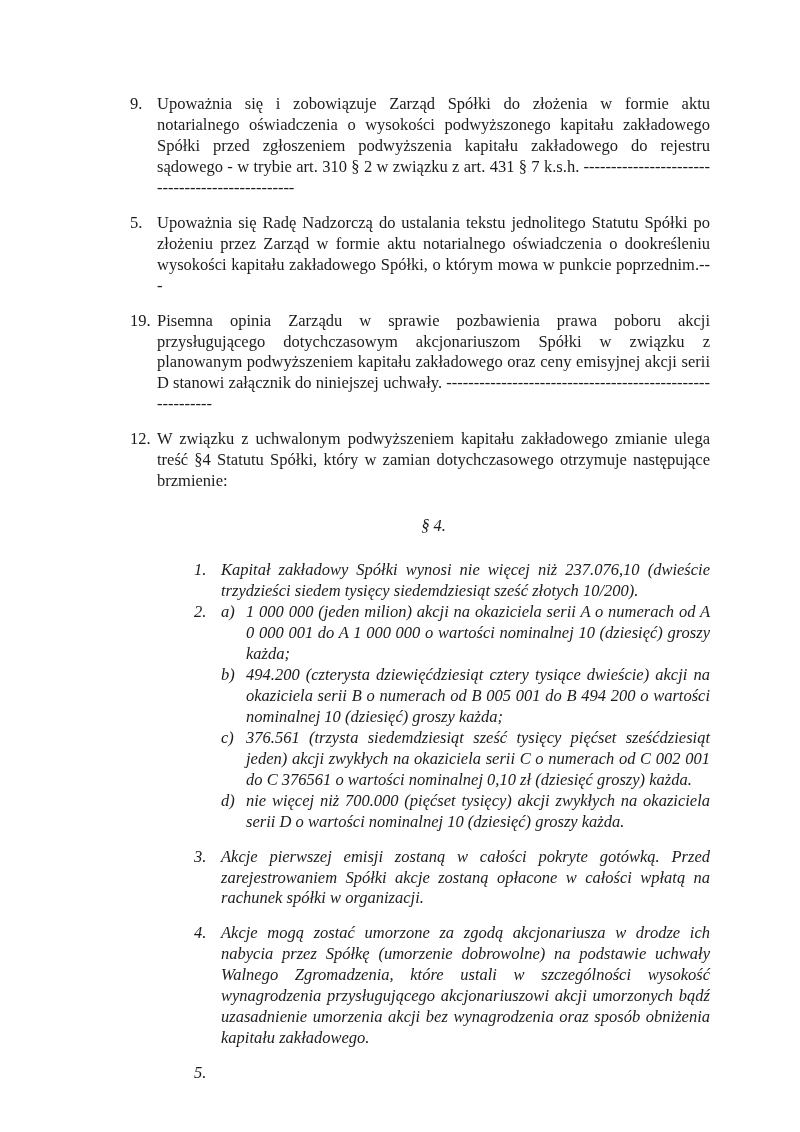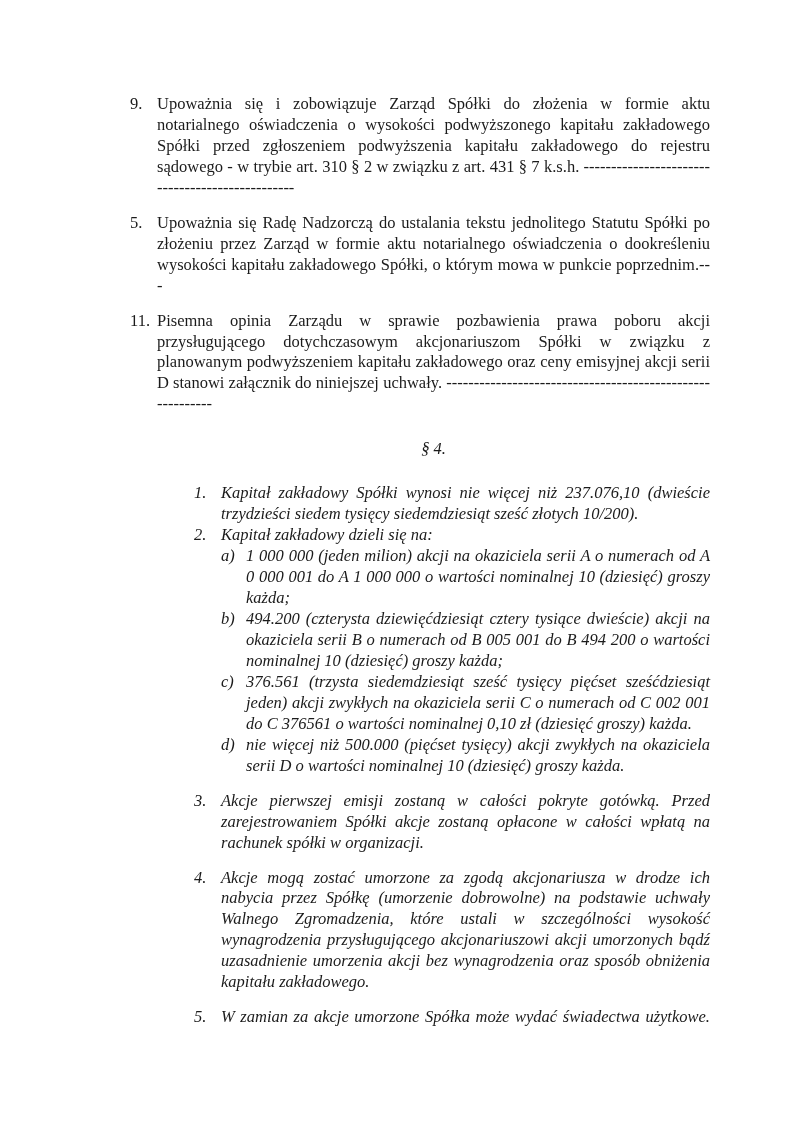--- a/index.html
+++ b/index.html
@@ -81,68 +81,70 @@
       <span class="num">9.</span>
       <span class="txt">Upoważnia się i zobowiązuje Zarząd Spółki do złożenia w formie aktu notarialnego oświadczenia o wysokości podwyższonego kapitału zakładowego Spółki przed zgłoszeniem podwyższenia kapitału zakładowego do rejestru sądowego - w trybie art. 310 § 2 w związku z art. 431 § 7 k.s.h. ------------------------------------------------</span>
     </div>
 
     <div class="m-item">
       <span class="num">5.</span>
       <span class="txt">Upoważnia się Radę Nadzorczą do ustalania tekstu jednolitego Statutu Spółki po złożeniu przez Zarząd w formie aktu notarialnego oświadczenia o dookreśleniu wysokości kapitału zakładowego Spółki, o którym mowa w punkcie poprzednim.---</span>
     </div>
 
     <div class="m-item">
-      <span class="num">11.</span>
+      <span class="num">19.</span>
       <span class="txt">Pisemna opinia Zarządu w sprawie pozbawienia prawa poboru akcji przysługującego dotychczasowym akcjonariuszom Spółki w związku z planowanym podwyższeniem kapitału zakładowego oraz ceny emisyjnej akcji serii D stanowi załącznik do niniejszej uchwały. ----------------------------------------------------------</span>
     </div>
 
+    <div class="m-item">
+      <span class="num">12.</span>
+      <span class="txt">W związku z uchwalonym podwyższeniem kapitału zakładowego zmianie ulega treść §4 Statutu Spółki, który w zamian dotychczasowego otrzymuje następujące brzmienie:</span>
+    </div>
   </div>
 
   <div class="statute-heading">§ 4.</div>
 
   <div class="statute-list">
 
     <div class="s-item">
       <span class="num">1.</span>
       <span class="txt">Kapitał zakładowy Spółki wynosi  nie więcej niż 237.076,10 (dwieście trzydzieści siedem tysięcy siedemdziesiąt sześć złotych 10/200).</span>
     </div>
 
     <div class="s-item">
       <span class="num">2.</span>
-      <span class="txt">Kapitał zakładowy dzieli się na:</span>
 
       <div class="sub-list">
         <div class="sub-item">
           <span class="num">a)</span>
           <span class="txt">1 000 000 (jeden milion) akcji na okaziciela serii A o numerach od A 0 000 001 do A 1 000 000 o wartości nominalnej 10 (dziesięć) groszy każda;</span>
         </div>
         <div class="sub-item">
           <span class="num">b)</span>
           <span class="txt">494.200 (czterysta dziewięćdziesiąt cztery tysiące dwieście) akcji na okaziciela serii B o numerach od B 005 001 do B 494 200 o wartości nominalnej 10 (dziesięć) groszy każda;</span>
         </div>
         <div class="sub-item">
           <span class="num">c)</span>
           <span class="txt">376.561 (trzysta siedemdziesiąt sześć tysięcy pięćset sześćdziesiąt jeden) akcji zwykłych na okaziciela serii C o numerach od C 002 001 do C 376561 o wartości nominalnej 0,10 zł (dziesięć groszy) każda.</span>
         </div>
         <div class="sub-item">
           <span class="num">d)</span>
-          <span class="txt">nie więcej niż 500.000 (pięćset tysięcy) akcji zwykłych na okaziciela serii D o wartości nominalnej 10 (dziesięć) groszy każda.</span>
+          <span class="txt">nie więcej niż 700.000 (pięćset tysięcy) akcji zwykłych na okaziciela serii D o wartości nominalnej 10 (dziesięć) groszy każda.</span>
         </div>
       </div>
     </div>
 
     <div class="s-item spaced">
       <span class="num">3.</span>
       <span class="txt">Akcje pierwszej emisji zostaną w całości pokryte gotówką. Przed zarejestrowaniem Spółki akcje zostaną opłacone w całości wpłatą na rachunek spółki w organizacji.</span>
     </div>
 
     <div class="s-item spaced">
       <span class="num">4.</span>
       <span class="txt">Akcje mogą zostać umorzone za zgodą akcjonariusza w drodze ich nabycia przez Spółkę (umorzenie dobrowolne) na podstawie uchwały Walnego Zgromadzenia, które ustali w szczególności wysokość wynagrodzenia przysługującego akcjonariuszowi akcji umorzonych bądź uzasadnienie umorzenia akcji bez wynagrodzenia oraz sposób obniżenia kapitału zakładowego.</span>
     </div>
 
     <div class="s-item spaced stretch">
       <span class="num">5.</span>
-      <span class="txt">W zamian za akcje umorzone Spółka może wydać świadectwa użytkowe.</span>
     </div>
   </div>
 
 </div>
 
 </body></html>

